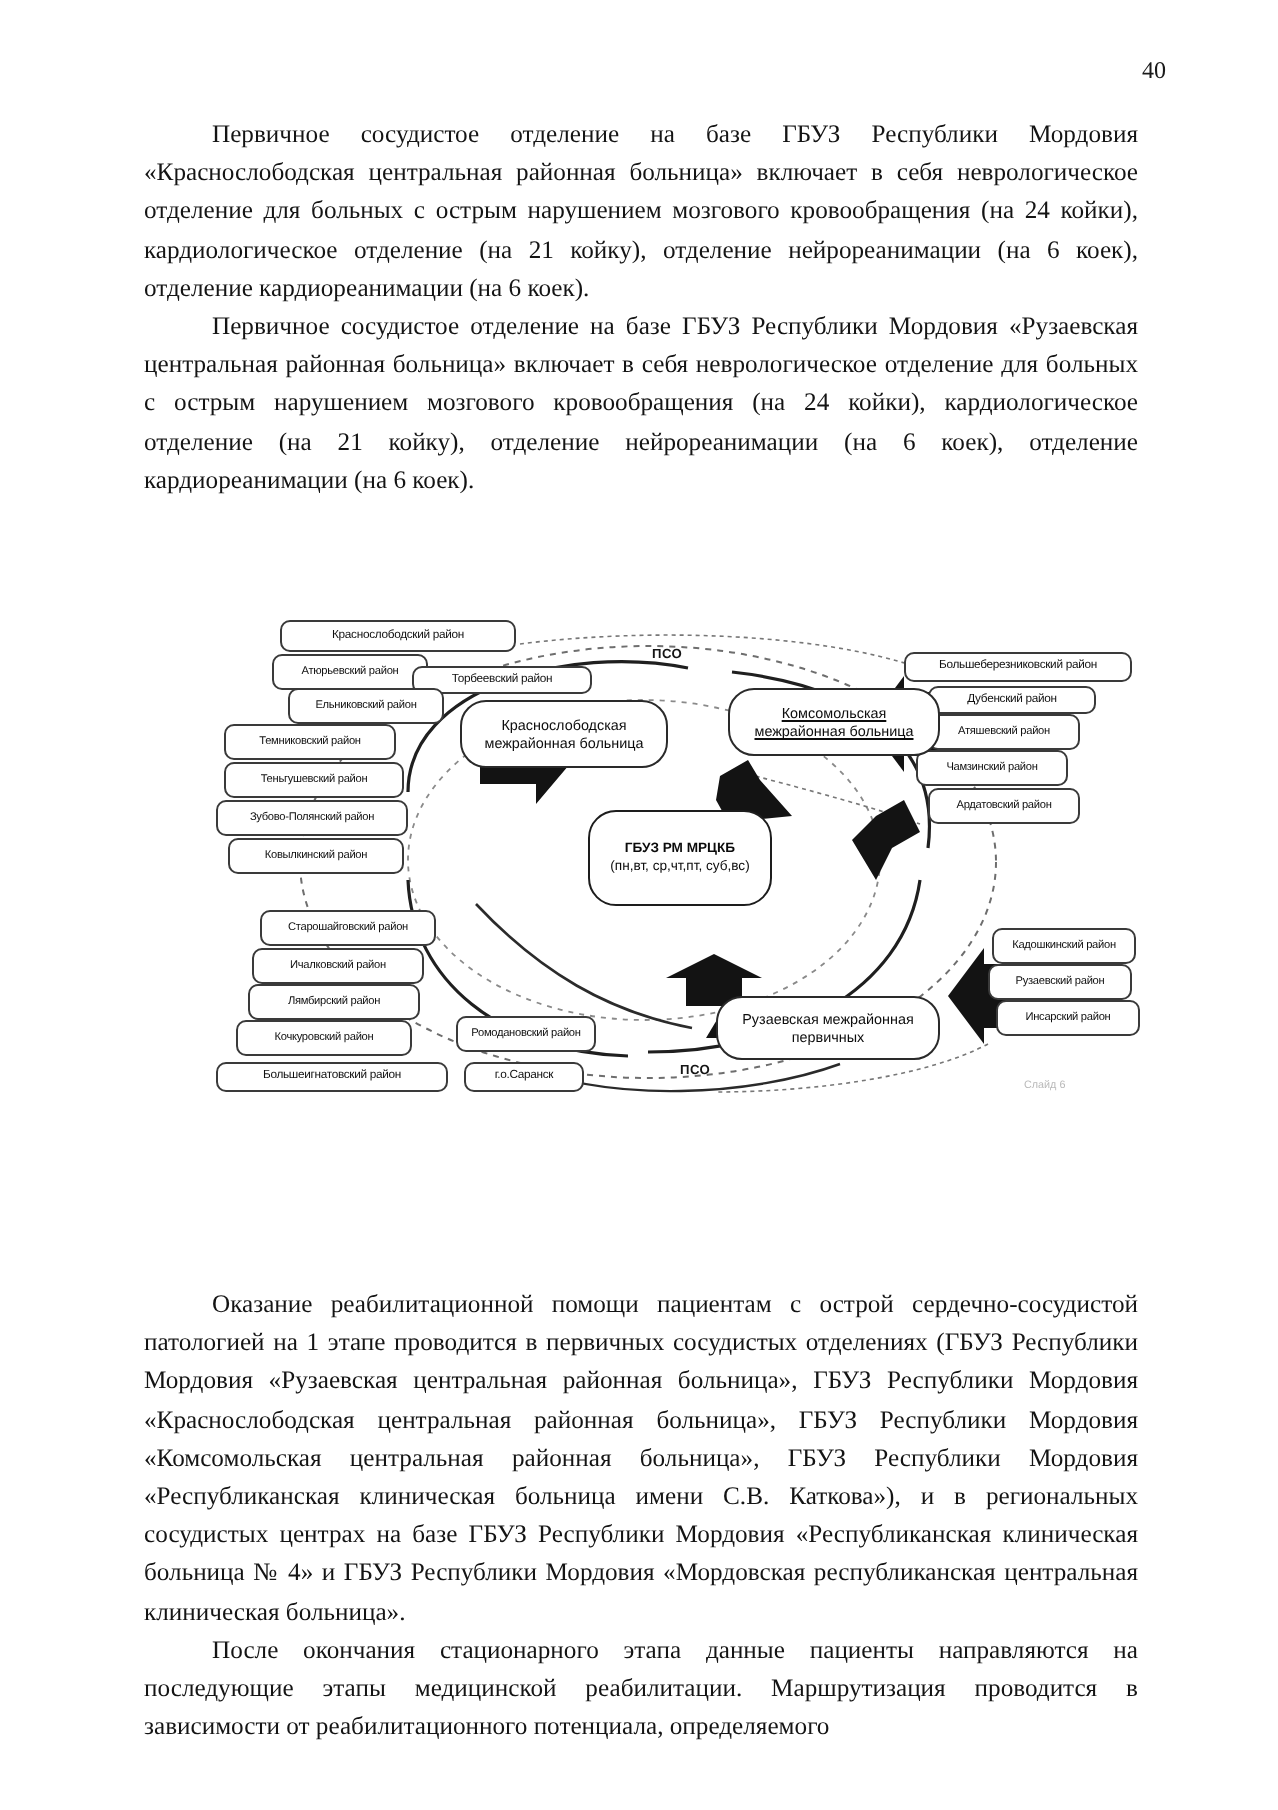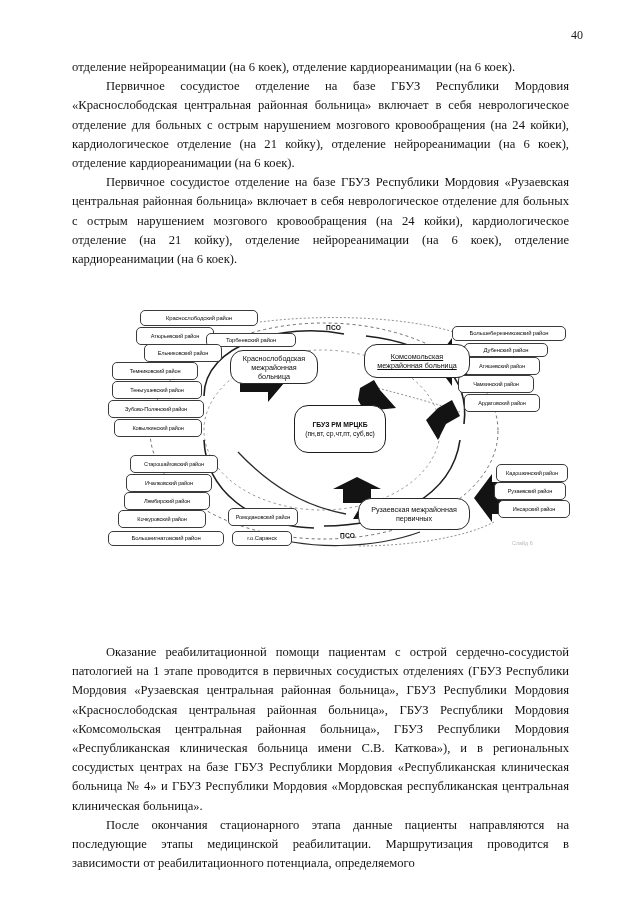--- a/index.html
+++ b/index.html
@@ -95,21 +95,20 @@
   }
 </style>
 </head>
 <body>
 
 <div class="page">
 
   <div class="page-number">40</div>
 
   <div class="body-block" id="text-top">
-    <p class="noindent">отделение нейрореанимации (на 6 коек), отделение кардиореанимации (на 6 коек).</p>
     <p>Первичное сосудистое отделение на базе ГБУЗ Республики Мордовия «Краснослободская центральная районная больница» включает в себя неврологическое отделение для больных с острым нарушением мозгового кровообращения (на 24 койки), кардиологическое отделение (на 21 койку), отделение нейрореанимации (на 6 коек), отделение кардиореанимации (на 6 коек).</p>
     <p>Первичное сосудистое отделение на базе ГБУЗ Республики Мордовия «Рузаевская центральная районная больница» включает в себя неврологическое отделение для больных с острым нарушением мозгового кровообращения (на 24 койки), кардиологическое отделение (на 21 койку), отделение нейрореанимации (на 6 коек), отделение кардиореанимации (на 6 коек).</p>
   </div>
 
   <div class="figure">
 
     <svg width="432" height="258" viewBox="0 0 432 258">
 
       <ellipse cx="216" cy="131" rx="174" ry="108" fill="none" stroke="#6e6e6e" stroke-width="1" stroke-dasharray="3 3"></ellipse>
 
@@ -181,21 +180,21 @@
     <div class="dbox" style="left:350px;top:75px;width:76px;height:18px;">Чамзинский район</div>
 
     <div class="dbox" style="left:356px;top:94px;width:76px;height:18px;">Ардатовский район</div>
 
     <div class="dbox" style="left:388px;top:164px;width:72px;height:18px;">Кадошкинский район</div>
 
     <div class="dbox" style="left:386px;top:182px;width:72px;height:18px;">Рузаевский район</div>
 
     <div class="dbox" style="left:390px;top:200px;width:72px;height:18px;">Инсарский район</div>
 
-    <div class="hosp" style="left:122px;top:50px;width:88px;height:34px;">Краснослободская межрайонная больница</div>
+    <div class="hosp" style="left:122px;top:50px;width:104px;height:34px;">Краснослободская межрайонная больница</div>
 
     <div class="hosp" style="left:256px;top:44px;width:106px;height:34px;text-decoration:underline;">Комсомольская межрайонная больница</div>
 
     <div class="hosp" style="left:250px;top:198px;width:112px;height:32px;">Рузаевская межрайонная первичных</div>
 
     <div class="core" style="left:186px;top:105px;width:92px;height:48px;">
       <div>
         <b>ГБУЗ РМ МРЦКБ</b><br>
         <span>(пн,вт, ср,чт,пт, суб,вс)</span>
       </div>

